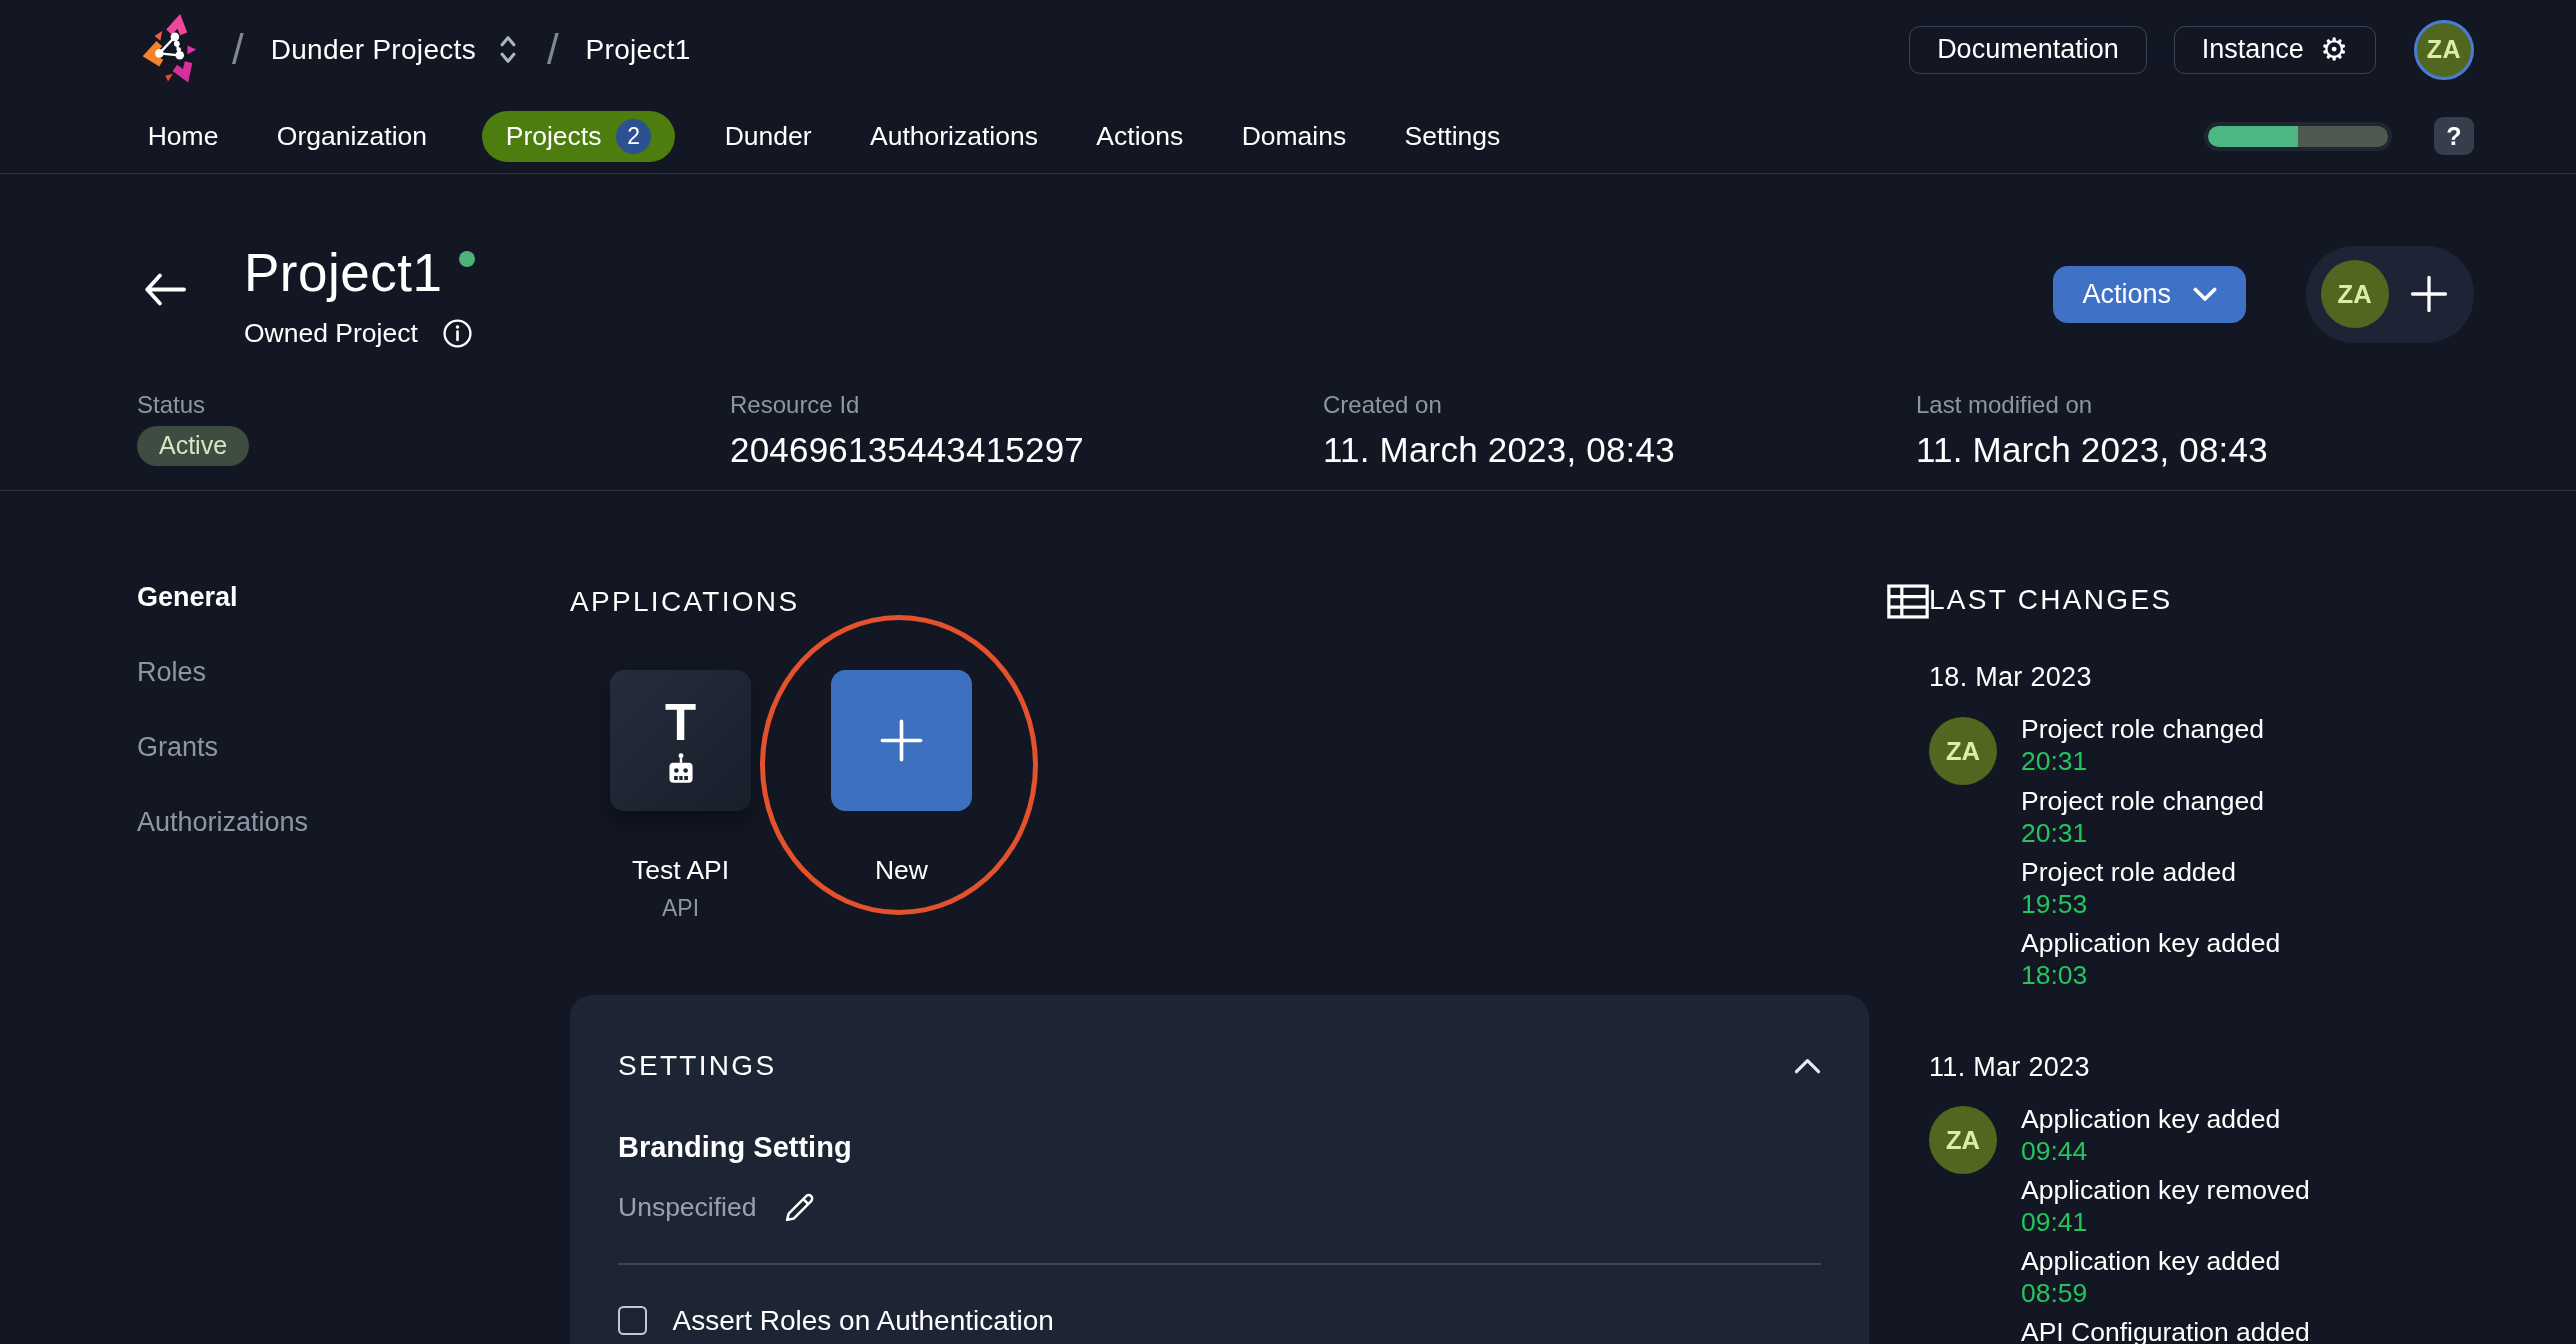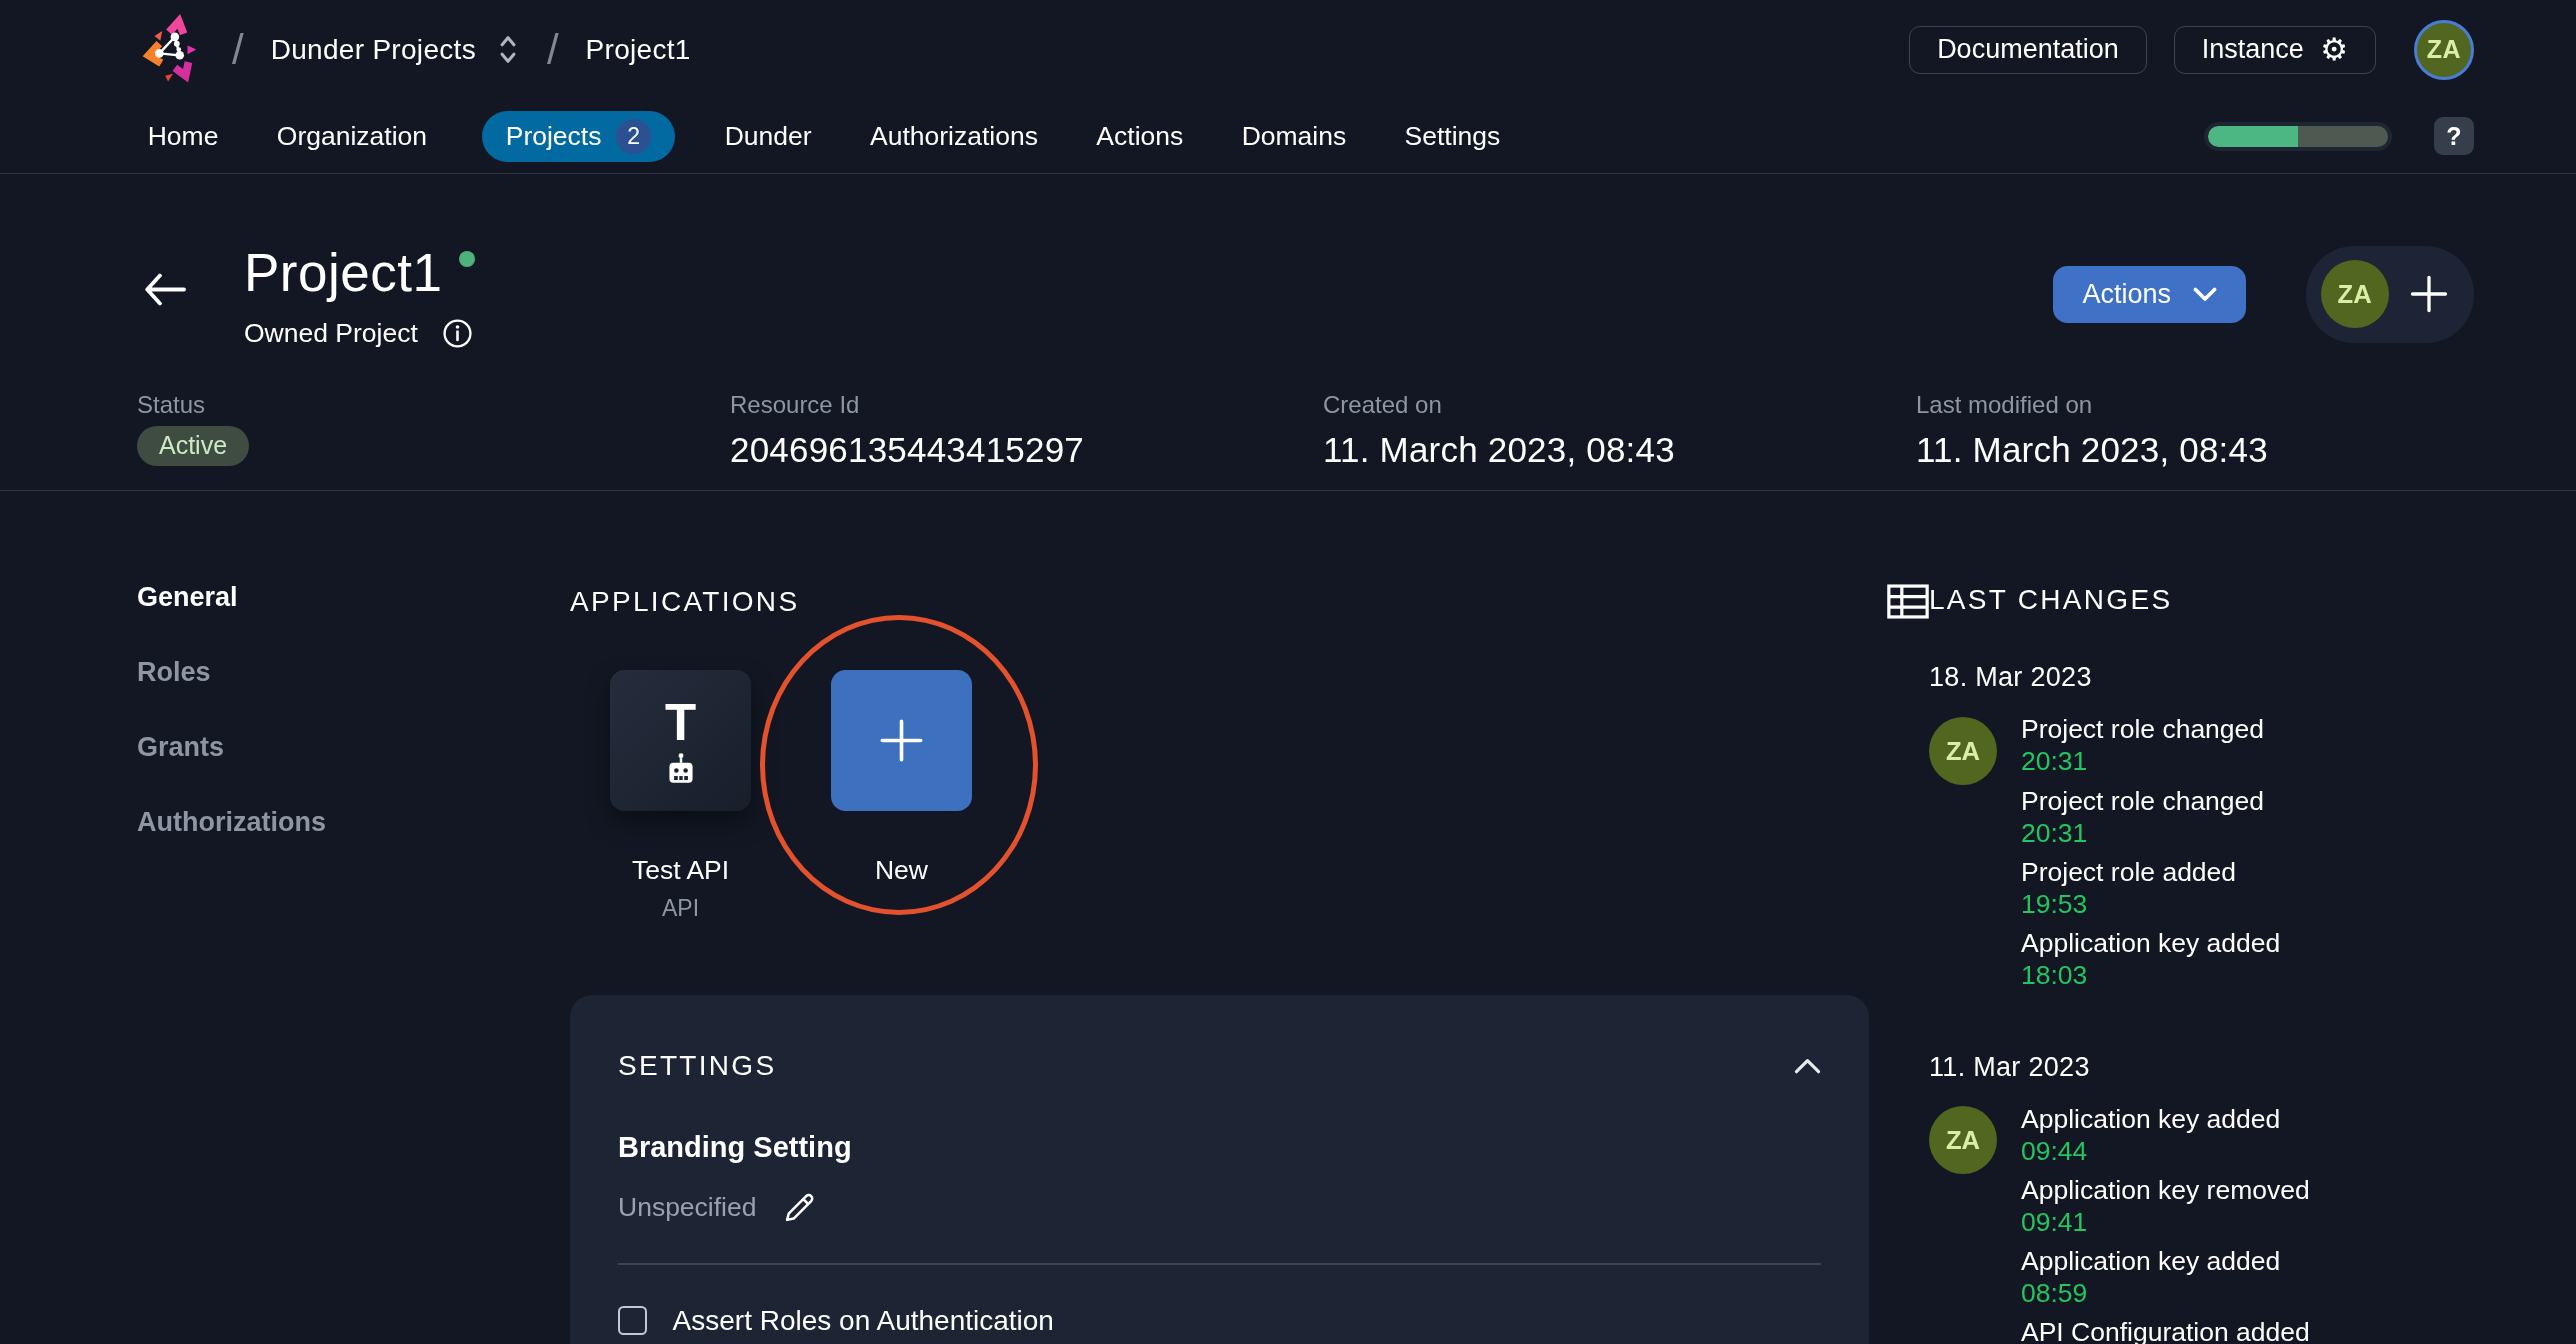--- a/index.html
+++ b/index.html
@@ -28,21 +28,21 @@
   .gear-glyph { font-size:31px; line-height:1; }
   .gear-glyph::before { content:"⚙"; }
   .tb-avatar { width:60px; height:60px; border-radius:50%; background:#51671f; border:3.7px solid #4a7cd6;
                color:#daefa5; font-size:25px; font-weight:700; display:flex; align-items:center;
                justify-content:center; margin-left:38px; cursor:pointer; letter-spacing:0.5px; }
 
   
   .navbar { height:75px; display:flex; align-items:center; padding:0 102px 0 144px;
             border-bottom:1.8px solid rgba(255,255,255,.12); }
   .nav-item { font-size:26.5px; color:#fff; margin-right:51px; cursor:pointer; padding:0 3.7px; }
-  .nav-item.active { background:#0369a1; height:51px; border-radius:25.6px; padding:0 24px;
+  .nav-item.active { background:#4d7c0f; height:51px; border-radius:25.6px; padding:0 24px;
                      display:flex; align-items:center; margin-right:46px; }
   .nav-badge { width:35px; height:35px; border-radius:50%; background:#2c5193; color:#fff;
                font-size:23px; display:flex; align-items:center; justify-content:center; margin-left:14.6px; }
   .nav-right { margin-left:auto; display:flex; align-items:center; }
   .quota { width:188px; height:29px; border-radius:14.6px; background:#4e5951; border:4.6px solid #1f2531;
            overflow:hidden; }
   .quota-fill { height:100%; background:#4cb782; border-radius:10px 0 0 10px; }
   .help-btn { width:40px; height:38px; border-radius:9px; background:#363d4b; color:#fff;
               font-size:25px; font-weight:700; border:none; margin-left:42px; cursor:pointer;
               font-family:inherit; }
@@ -72,21 +72,21 @@
   .meta-value { font-size:35px; margin-top:11px; letter-spacing:0.2px; }
   .status-badge { display:inline-flex; align-items:center; height:40px; padding:0 22px; margin-top:7.3px;
                   border-radius:20px; background:#3e4c41; color:#cfe9c4; font-size:25px; }
   .page-divider { height:1.8px; background:rgba(255,255,255,.13); margin-top:20px; }
 
   
   .content { display:grid; grid-template-columns:433px 1359px 546px; padding:0 100px 0 137px;
              align-items:start; }
 
   .side-nav { padding-top:91px; }
-  .side-item { font-size:27px; color:#8f96a3; margin-bottom:44px; cursor:pointer;font-weight:bold; }
+  .side-item { font-size:27px; color:#8f96a3; margin-bottom:44px; cursor:pointer; }
   .side-item.active { color:#fff; font-weight:700; }
 
   .main-col { padding-top:93px; }
   .section-head { display:flex; align-items:center; justify-content:space-between; }
   .section-title { font-size:28px; font-weight:500; letter-spacing:2.3px; }
   .icon-btn { background:none; border:none; cursor:pointer; }
 
   .tiles { margin-top:51px; display:flex; gap:80px; padding-left:40px; position:relative; }
   .tile-col { width:141px; display:flex; flex-direction:column; align-items:center; }
   .tile { width:141px; height:141px; border-radius:14.6px; display:flex; flex-direction:column;

